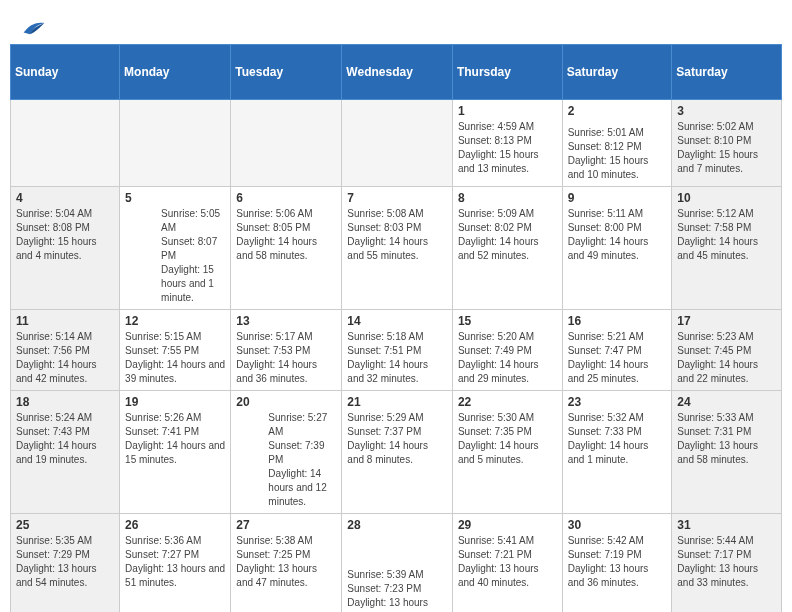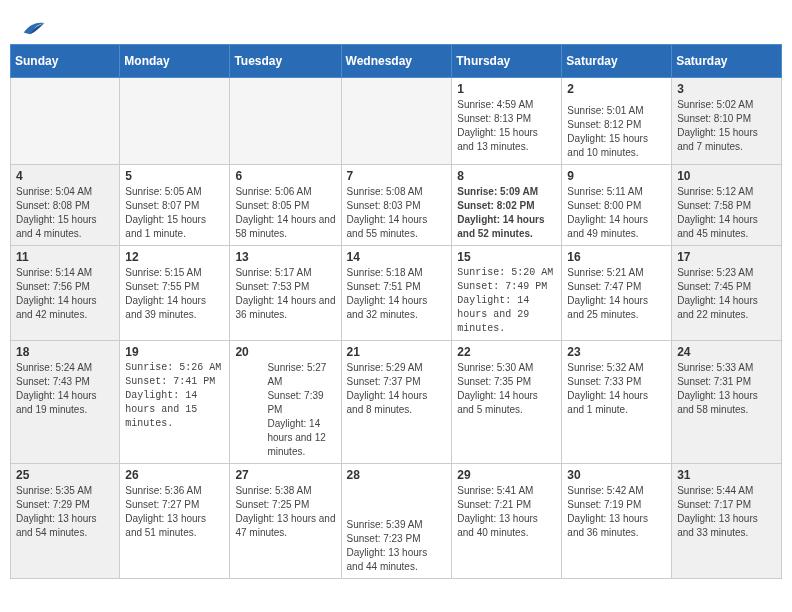--- a/index.html
+++ b/index.html
@@ -53,21 +53,21 @@
     }
     .calendar {
       width: 100%;
       border-collapse: collapse;
       margin-top: 4px;
     }
     .calendar th {
       background: #2a6bb5;
       color: #fff;
       font-size: 12px;
-      padding: 9px 4px;
+      padding: 20px 4px;
       text-align: left;
       font-weight: bold;
       border: 1px solid #4a8bd0;
     }
     .calendar td {
       border: 1px solid #ccc;
       vertical-align: top;
       padding: 4px 5px;
       font-size: 10px;
       color: #333;
@@ -152,39 +152,39 @@
       </tr>
       <tr>
         <td class="shade">
           <div class="day-num">4</div>
           <div class="day-info" style="white-space: pre-line;">Sunrise: 5:04 AM
 Sunset: 8:08 PM
 Daylight: 15 hours and 4 minutes.</div>
         </td>
         <td>
           <div class="day-num">5</div>
-          <div class="day-info" style="white-space: pre-line;">Sunrise: 5:05 AM
+          <div class="day-info" style="white-space: pre-line; margin-left: 36px;">Sunrise: 5:05 AM
 Sunset: 8:07 PM
 Daylight: 15 hours and 1 minute.</div>
         </td>
         <td>
           <div class="day-num">6</div>
           <div class="day-info" style="white-space: pre-line;">Sunrise: 5:06 AM
 Sunset: 8:05 PM
 Daylight: 14 hours and 58 minutes.</div>
         </td>
         <td>
           <div class="day-num">7</div>
           <div class="day-info" style="white-space: pre-line;">Sunrise: 5:08 AM
 Sunset: 8:03 PM
 Daylight: 14 hours and 55 minutes.</div>
         </td>
         <td>
           <div class="day-num">8</div>
-          <div class="day-info" style="white-space: pre-line; font-weight: bold;">Sunrise: 5:09 AM
+          <div class="day-info" style="white-space: pre-line;">Sunrise: 5:09 AM
 Sunset: 8:02 PM
 Daylight: 14 hours and 52 minutes.</div>
         </td>
         <td>
           <div class="day-num">9</div>
           <div class="day-info" style="white-space: pre-line;">Sunrise: 5:11 AM
 Sunset: 8:00 PM
 Daylight: 14 hours and 49 minutes.</div>
         </td>
         <td class="shade">
@@ -214,21 +214,21 @@
 Daylight: 14 hours and 36 minutes.</div>
         </td>
         <td>
           <div class="day-num">14</div>
           <div class="day-info" style="white-space: pre-line;">Sunrise: 5:18 AM
 Sunset: 7:51 PM
 Daylight: 14 hours and 32 minutes.</div>
         </td>
         <td>
           <div class="day-num">15</div>
-          <div class="day-info" style="white-space: pre-line; font-family: Liberation Mono, monospace;">Sunrise: 5:20 AM
+          <div class="day-info" style="white-space: pre-line;">Sunrise: 5:20 AM
 Sunset: 7:49 PM
 Daylight: 14 hours and 29 minutes.</div>
         </td>
         <td>
           <div class="day-num">16</div>
           <div class="day-info" style="white-space: pre-line;">Sunrise: 5:21 AM
 Sunset: 7:47 PM
 Daylight: 14 hours and 25 minutes.</div>
         </td>
         <td class="shade">
@@ -240,21 +240,21 @@
       </tr>
       <tr>
         <td class="shade">
           <div class="day-num">18</div>
           <div class="day-info" style="white-space: pre-line;">Sunrise: 5:24 AM
 Sunset: 7:43 PM
 Daylight: 14 hours and 19 minutes.</div>
         </td>
         <td>
           <div class="day-num">19</div>
-          <div class="day-info" style="white-space: pre-line; font-family: Liberation Mono, monospace;">Sunrise: 5:26 AM
+          <div class="day-info" style="white-space: pre-line;">Sunrise: 5:26 AM
 Sunset: 7:41 PM
 Daylight: 14 hours and 15 minutes.</div>
         </td>
         <td>
           <div class="day-num">20</div>
           <div class="day-info" style="white-space: pre-line; margin-left: 32px;">Sunrise: 5:27 AM
 Sunset: 7:39 PM
 Daylight: 14 hours and 12 minutes.</div>
         </td>
         <td>

